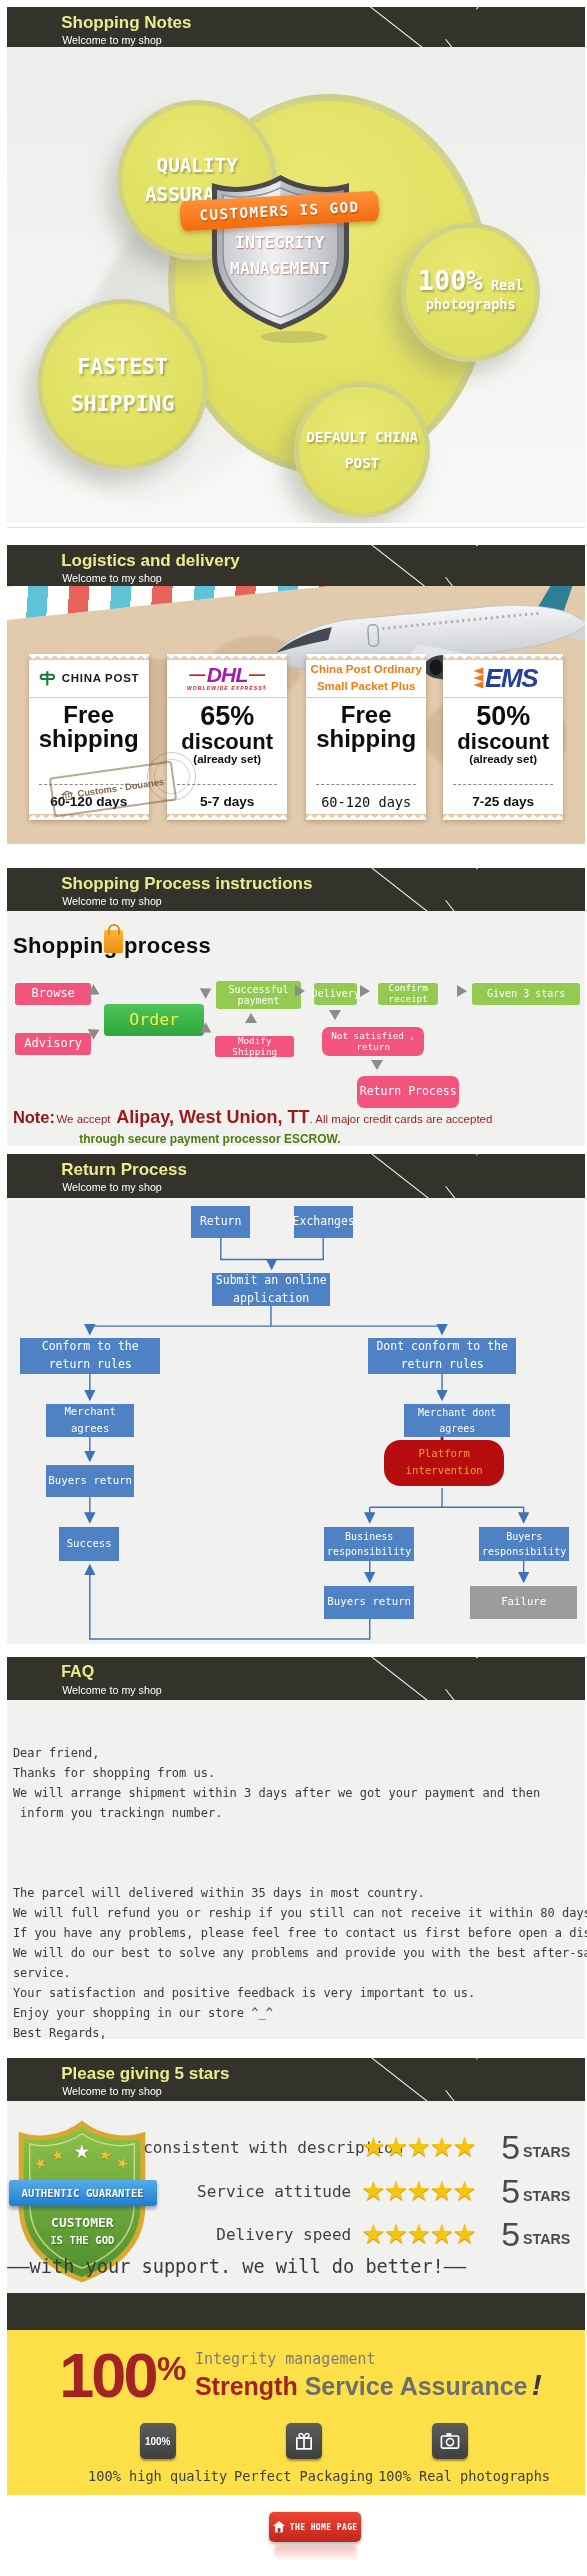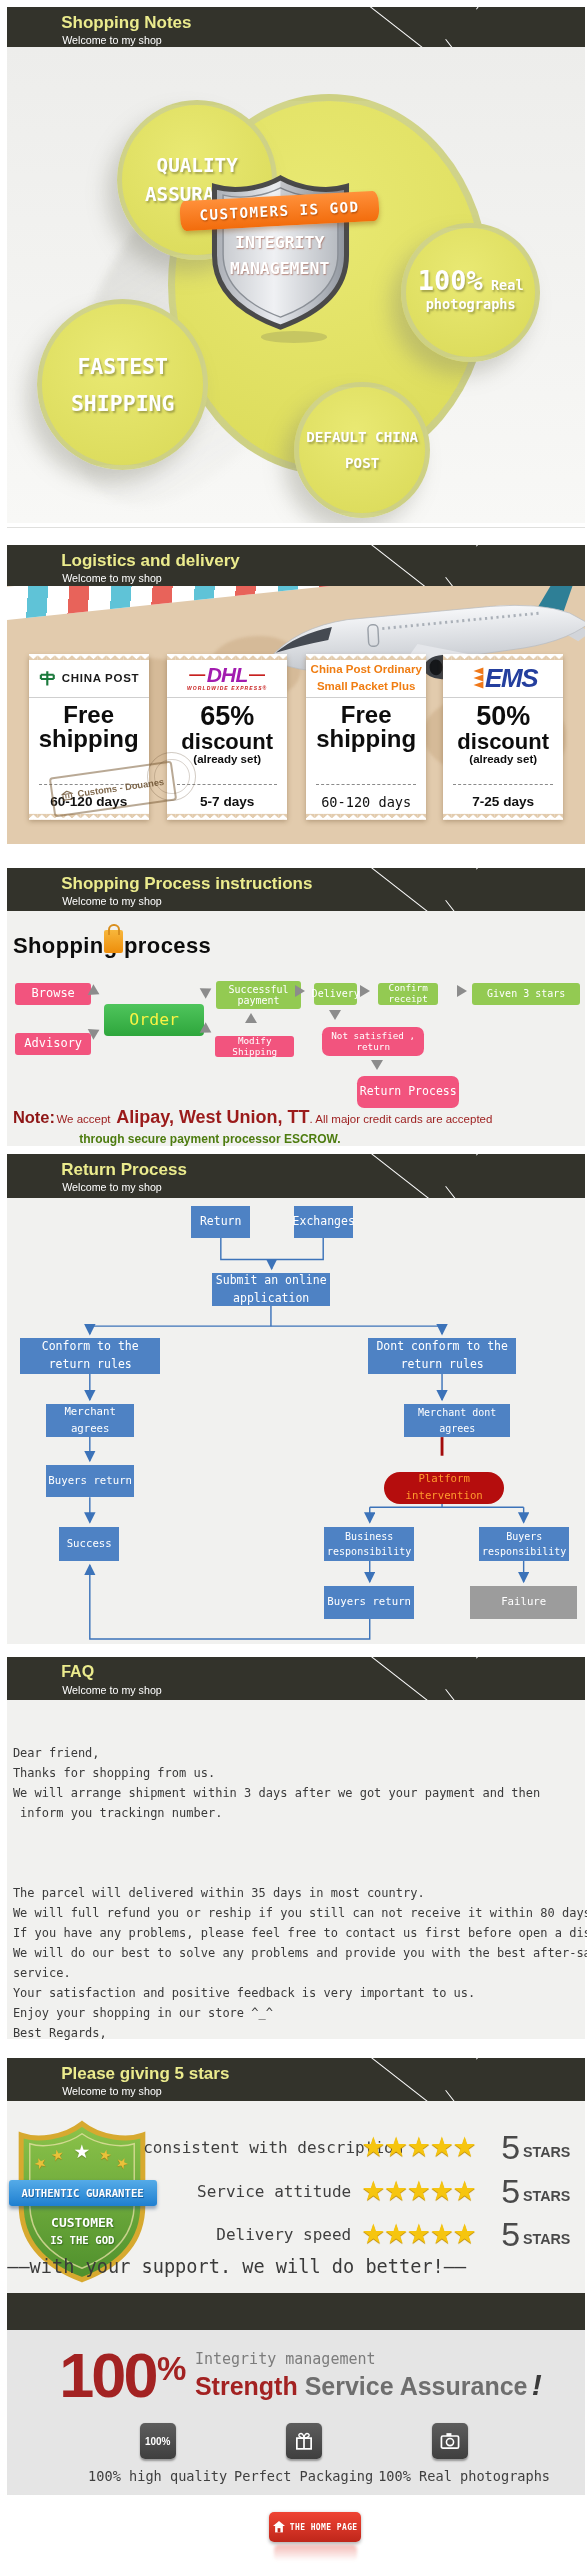--- a/index.html
+++ b/index.html
@@ -81,21 +81,21 @@
   .srow .unit{font-size:14.3px;font-weight:bold;color:#4a4a4a;margin-left:2.9px;margin-top:10px;}
   .support{position:absolute;left:0;right:0;top:155px;text-align:left;font-family:"DejaVu Sans Mono",monospace;font-size:18.6px;color:#3a3a3a;}
   
   .gbadge{position:absolute;left:7.2px;top:17px;width:136px;height:166px;}
   .gb-star{position:absolute;font-size:14.3px;color:#e8c23a;text-shadow:0 0.7px 0.7px #9a7410;}
   .gb-ribbon{position:absolute;left:-5.7px;top:62px;width:148px;height:26px;background:linear-gradient(#55abe8,#1f7fd0);border-radius:2.9px;display:flex;align-items:center;justify-content:center;box-shadow:0 2.1px 3.6px rgba(20,60,110,.4);}
   .gb-ribbon span{color:#fff;font-size:10.7px;font-weight:bold;font-family:"DejaVu Sans Mono",monospace;text-shadow:0.7px 0.7px 0.7px rgba(0,60,120,.7);}
   .gb-txt{position:absolute;left:0;width:136px;text-align:center;color:#fff;font-family:"DejaVu Sans Mono",monospace;font-weight:bold;text-shadow:0.7px 0.7px 1.4px rgba(40,90,20,.8);}
   .barempty{top:2293px;height:37px;background:#33332b;}
   
-  .assure{top:2330px;height:165px;background:#e5e5e5;}
+  .assure{top:2330px;height:165px;background:#fde047;}
   .a-head{position:absolute;left:52px;top:18.6px;display:flex;align-items:flex-start;}
   .pct-num{font-size:63px;font-weight:900;color:#a32222;line-height:.85;letter-spacing:-2.9px;}
   .pct-sign{font-size:33px;font-weight:900;color:#a32222;margin:1.4px 2.9px 0 1.4px;}
   .a-col{margin-left:5.7px;margin-top:1px;}
   .a-tag{font-family:"DejaVu Sans Mono",monospace;font-size:15px;color:#7c7c7c;}
   .a-line{margin-top:0;}
   .a-strength{font-size:25px;font-weight:900;color:#a32222;}
   .a-rest{font-size:25px;font-weight:900;color:#6e6e6e;}
   .a-bang{font-size:30px;font-weight:900;font-style:italic;color:#3a3a3a;margin-left:4.3px;}
   .itm{position:absolute;top:93px;width:143px;text-align:center;}
@@ -359,21 +359,21 @@
       <path d="M607,334 V360" stroke="#a30b0b" stroke-width="4" fill="none"></path>
     </svg>
 
     <div class="fb" style="left:184px;top:8px;width:59px;height:32px;">Return</div>
     <div class="fb" style="left:287px;top:8px;width:59px;height:32px;">Exchanges</div>
     <div class="fb" style="left:205px;top:75px;width:118px;height:33px;font-size:11.5px;">Submit an online application</div>
     <div class="fb" style="left:13px;top:140px;width:140px;height:36px;">Conform to the return rules</div>
     <div class="fb" style="left:361px;top:140px;width:148px;height:36px;">Dont conform to the return rules</div>
     <div class="fb" style="left:39px;top:206px;width:88px;height:33px;font-size:10.7px;">Merchant agrees</div>
     <div class="fb" style="left:381px;top:206px;width:106px;height:33px;font-size:10px;margin-left:16px;">Merchant dont agrees</div>
-    <div class="fb red" style="left:377px;top:274px;width:120px;height:32px;">Platform intervention</div>
+    <div class="fb red" style="left:377px;top:242px;width:120px;height:46px;">Platform intervention</div>
     <div class="fb" style="left:39px;top:267px;width:88px;height:32px;font-size:10.7px;">Buyers return</div>
     <div class="fb" style="left:52px;top:329px;width:60px;height:34px;font-size:10.7px;">Success</div>
     <div class="fb" style="left:317px;top:329px;width:90px;height:34px;font-size:10px;">Business responsibility</div>
     <div class="fb" style="left:472px;top:329px;width:90px;height:34px;font-size:10px;">Buyers responsibility</div>
     <div class="fb" style="left:317px;top:388px;width:90px;height:33px;font-size:10.7px;">Buyers return</div>
     <div class="fb gray" style="left:463px;top:388px;width:107px;height:33px;font-size:10.7px;">Failure</div>
   </div>
 
   <div class="sec hdr" style="top:1657px;height:43px;">
     <div class="t" style="font-size:16px;">FAQ</div>

